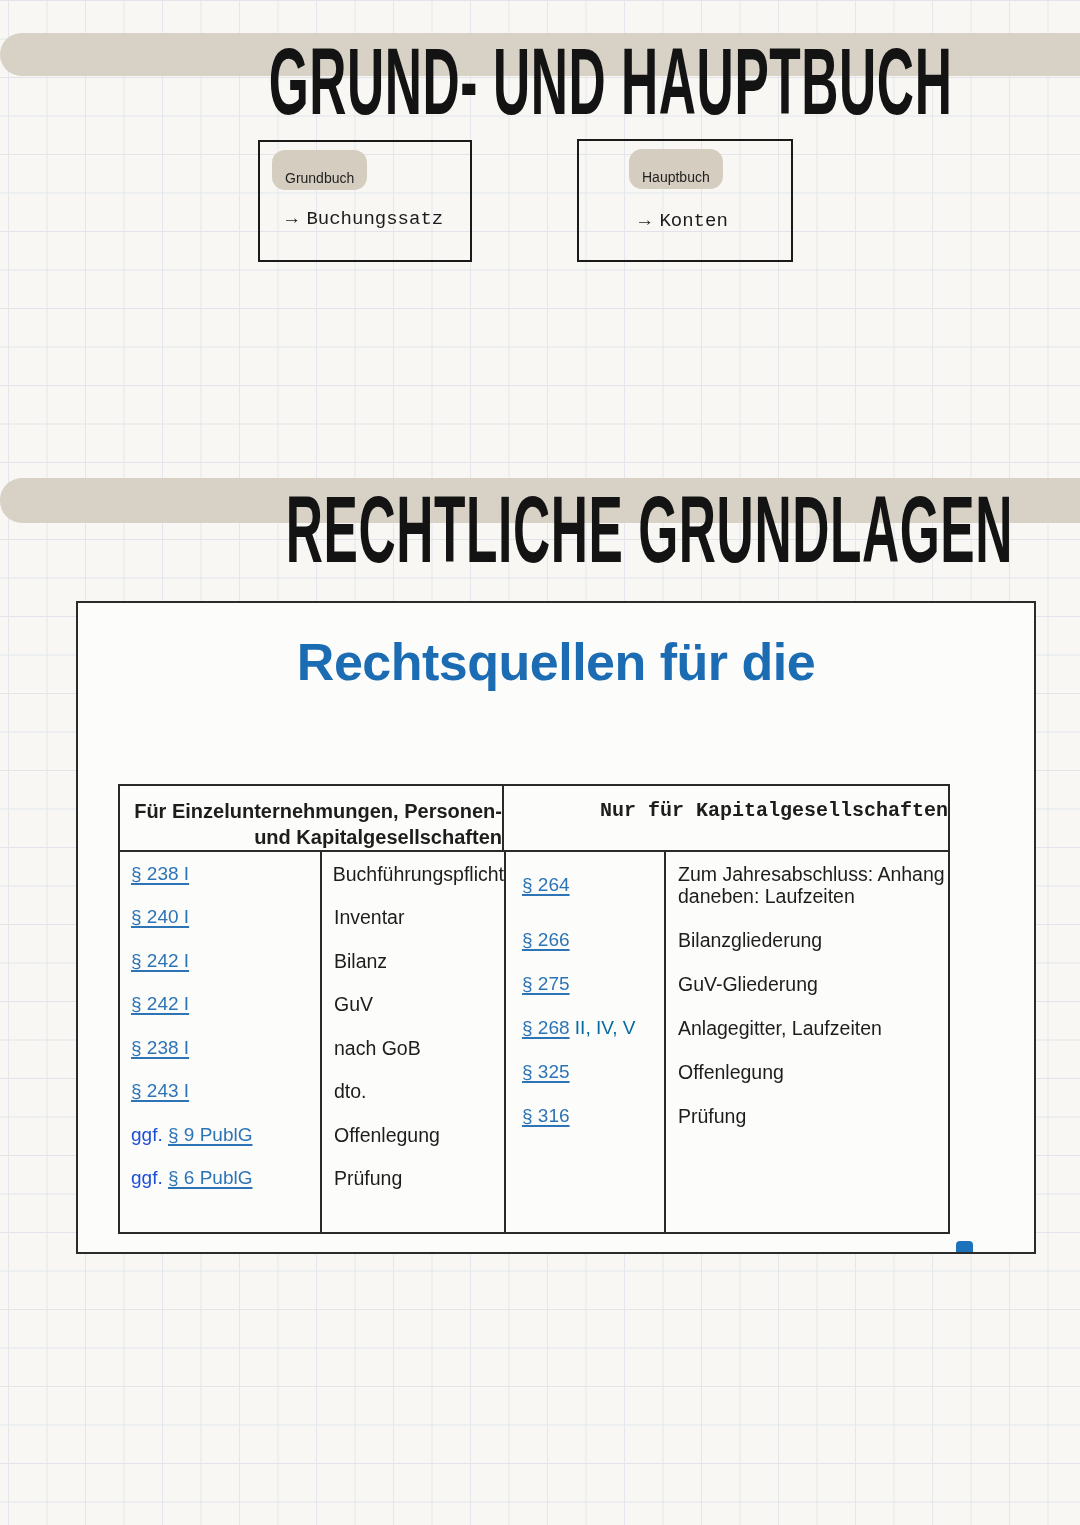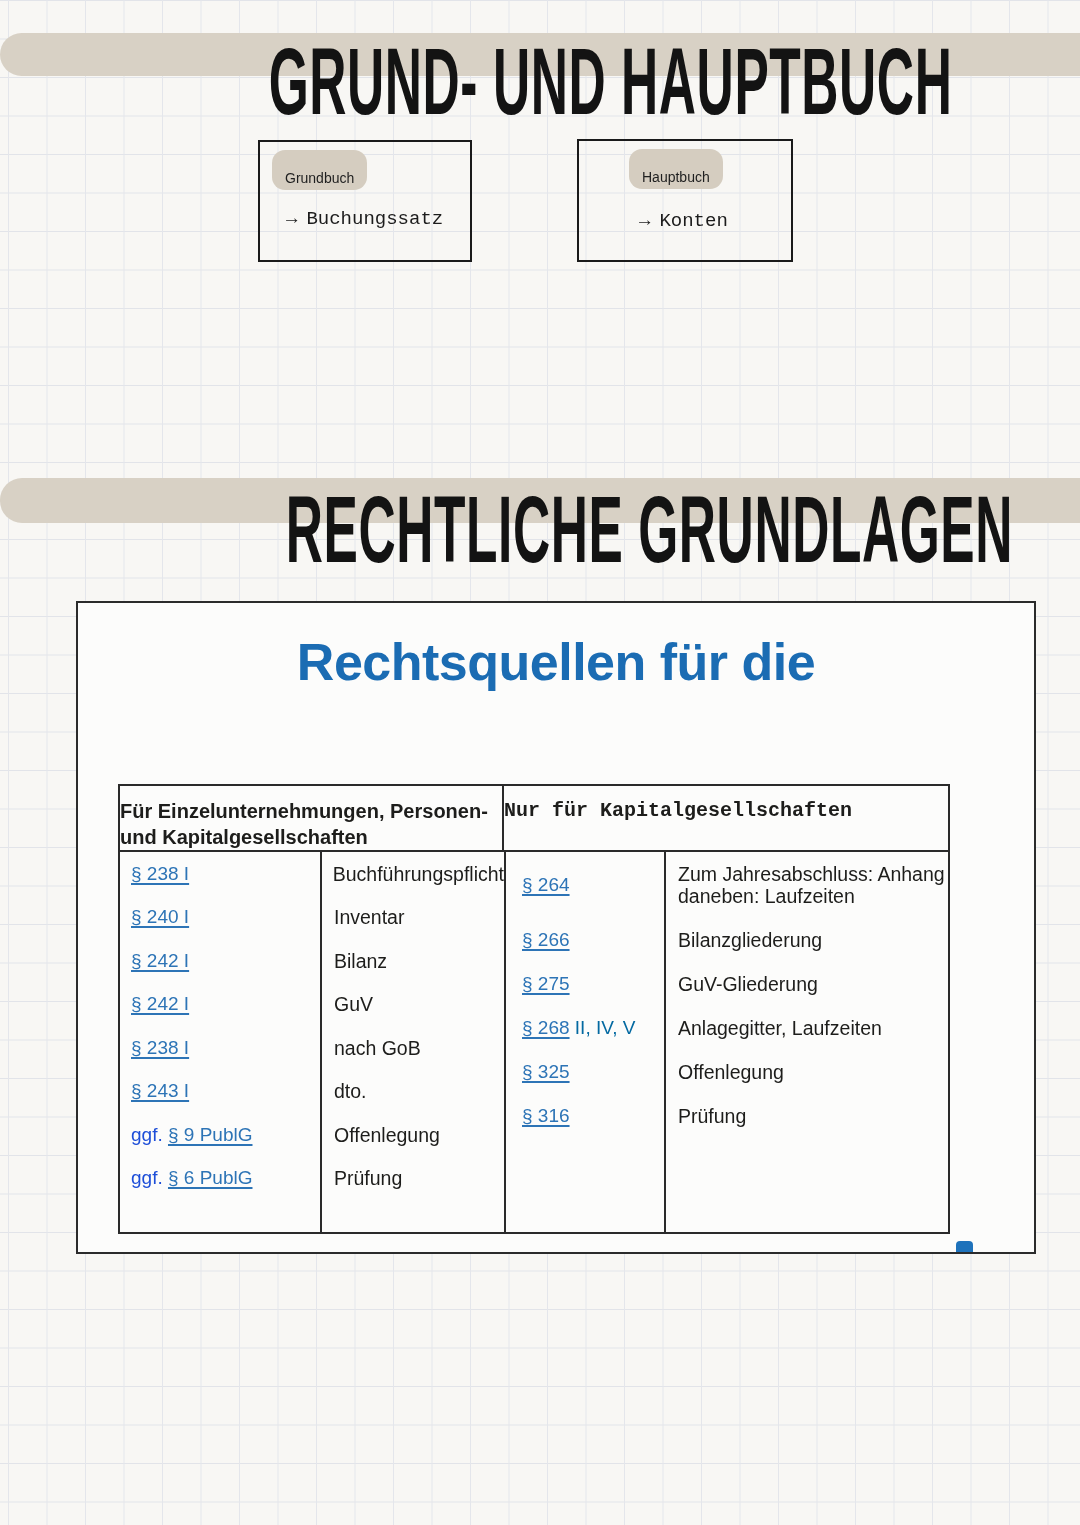--- a/index.html
+++ b/index.html
@@ -120,21 +120,21 @@
     box-sizing: border-box;
     color: #1d1d1b;
   }
   .thead {
     display: flex;
     height: 64px;
     border-bottom: 2px solid #2a2a2a;
   }
   .thead .hcell {
     padding-top: 12px;
-    text-align: left;
+    text-align: right;
     font-weight: 700;
     font-size: 20px;
     line-height: 26px;
   }
   .hcell.left  { width: 384px; border-right: 2px solid #2a2a2a; box-sizing: border-box; }
   .hcell.right { flex: 1; font-family: Liberation Mono, monospace; }
 
   .tbody {
     position: relative;
     height: 382px;

